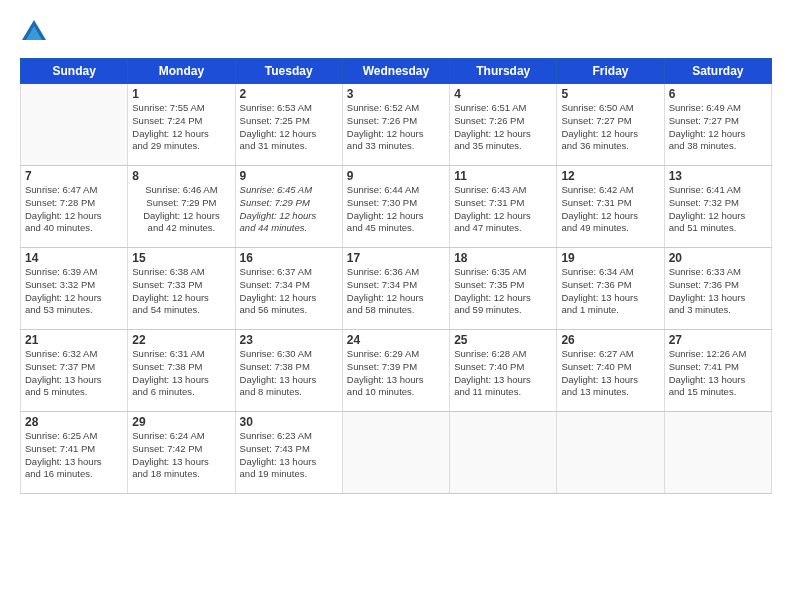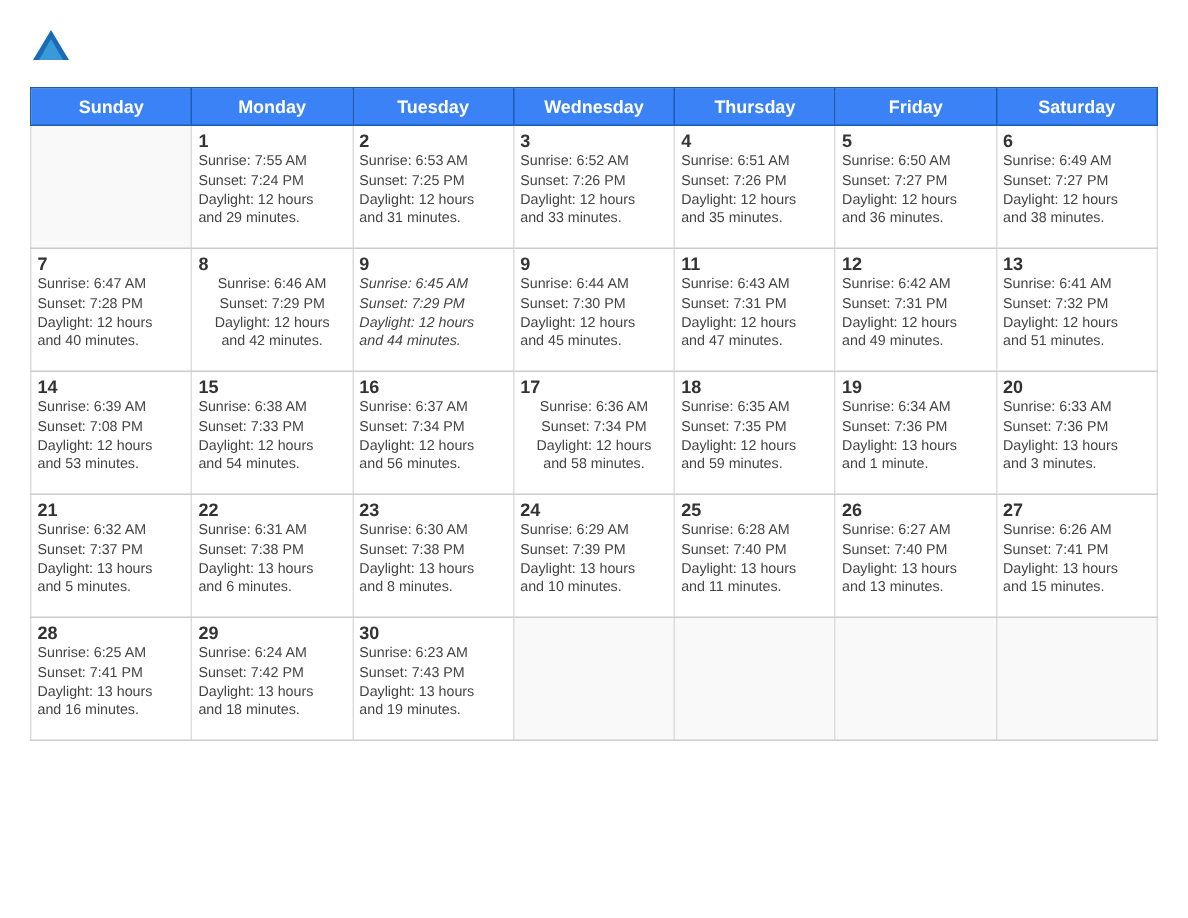--- a/index.html
+++ b/index.html
@@ -54,21 +54,21 @@
     .subtitle {
       font-size: 14px;
       color: #555;
     }
     table {
       width: 100%;
       border-collapse: collapse;
       table-layout: fixed;
     }
     .day-header {
-      background-color: #3b82f6;
+      background-color: #1d4ed8;
       color: white;
       text-align: center;
       padding: 5px 2px;
       font-size: 12px;
       font-weight: bold;
       border: 1px solid #1a5db4;
     }
     .cal-cell {
       vertical-align: top;
       padding: 3px 4px;
@@ -221,41 +221,41 @@
             <div class="cell-text" style="white-space: pre-line;">Sunrise: 6:41 AM
 Sunset: 7:32 PM
 Daylight: 12 hours
 and 51 minutes.</div>
           </td>
         </tr>
         <tr class="week-row">
           <td class="cal-cell">
             <div class="day-num">14</div>
             <div class="cell-text" style="white-space: pre-line;">Sunrise: 6:39 AM
-Sunset: 7:08 PM
+Sunset: 3:32 PM
 Daylight: 12 hours
 and 53 minutes.</div>
           </td>
           <td class="cal-cell">
             <div class="day-num">15</div>
             <div class="cell-text" style="white-space: pre-line;">Sunrise: 6:38 AM
 Sunset: 7:33 PM
 Daylight: 12 hours
 and 54 minutes.</div>
           </td>
           <td class="cal-cell">
             <div class="day-num">16</div>
             <div class="cell-text" style="white-space: pre-line;">Sunrise: 6:37 AM
 Sunset: 7:34 PM
 Daylight: 12 hours
 and 56 minutes.</div>
           </td>
           <td class="cal-cell">
             <div class="day-num">17</div>
-            <div class="cell-text" style="white-space: pre-line; text-align: center;">Sunrise: 6:36 AM
+            <div class="cell-text" style="white-space: pre-line;">Sunrise: 6:36 AM
 Sunset: 7:34 PM
 Daylight: 12 hours
 and 58 minutes.</div>
           </td>
           <td class="cal-cell">
             <div class="day-num">18</div>
             <div class="cell-text" style="white-space: pre-line;">Sunrise: 6:35 AM
 Sunset: 7:35 PM
 Daylight: 12 hours
 and 59 minutes.</div>
@@ -313,21 +313,21 @@
           </td>
           <td class="cal-cell">
             <div class="day-num">26</div>
             <div class="cell-text" style="white-space: pre-line;">Sunrise: 6:27 AM
 Sunset: 7:40 PM
 Daylight: 13 hours
 and 13 minutes.</div>
           </td>
           <td class="cal-cell">
             <div class="day-num">27</div>
-            <div class="cell-text" style="white-space: pre-line;">Sunrise: 6:26 AM
+            <div class="cell-text" style="white-space: pre-line;">Sunrise: 12:26 AM
 Sunset: 7:41 PM
 Daylight: 13 hours
 and 15 minutes.</div>
           </td>
         </tr>
         <tr class="week-row">
           <td class="cal-cell">
             <div class="day-num">28</div>
             <div class="cell-text" style="white-space: pre-line;">Sunrise: 6:25 AM
 Sunset: 7:41 PM

